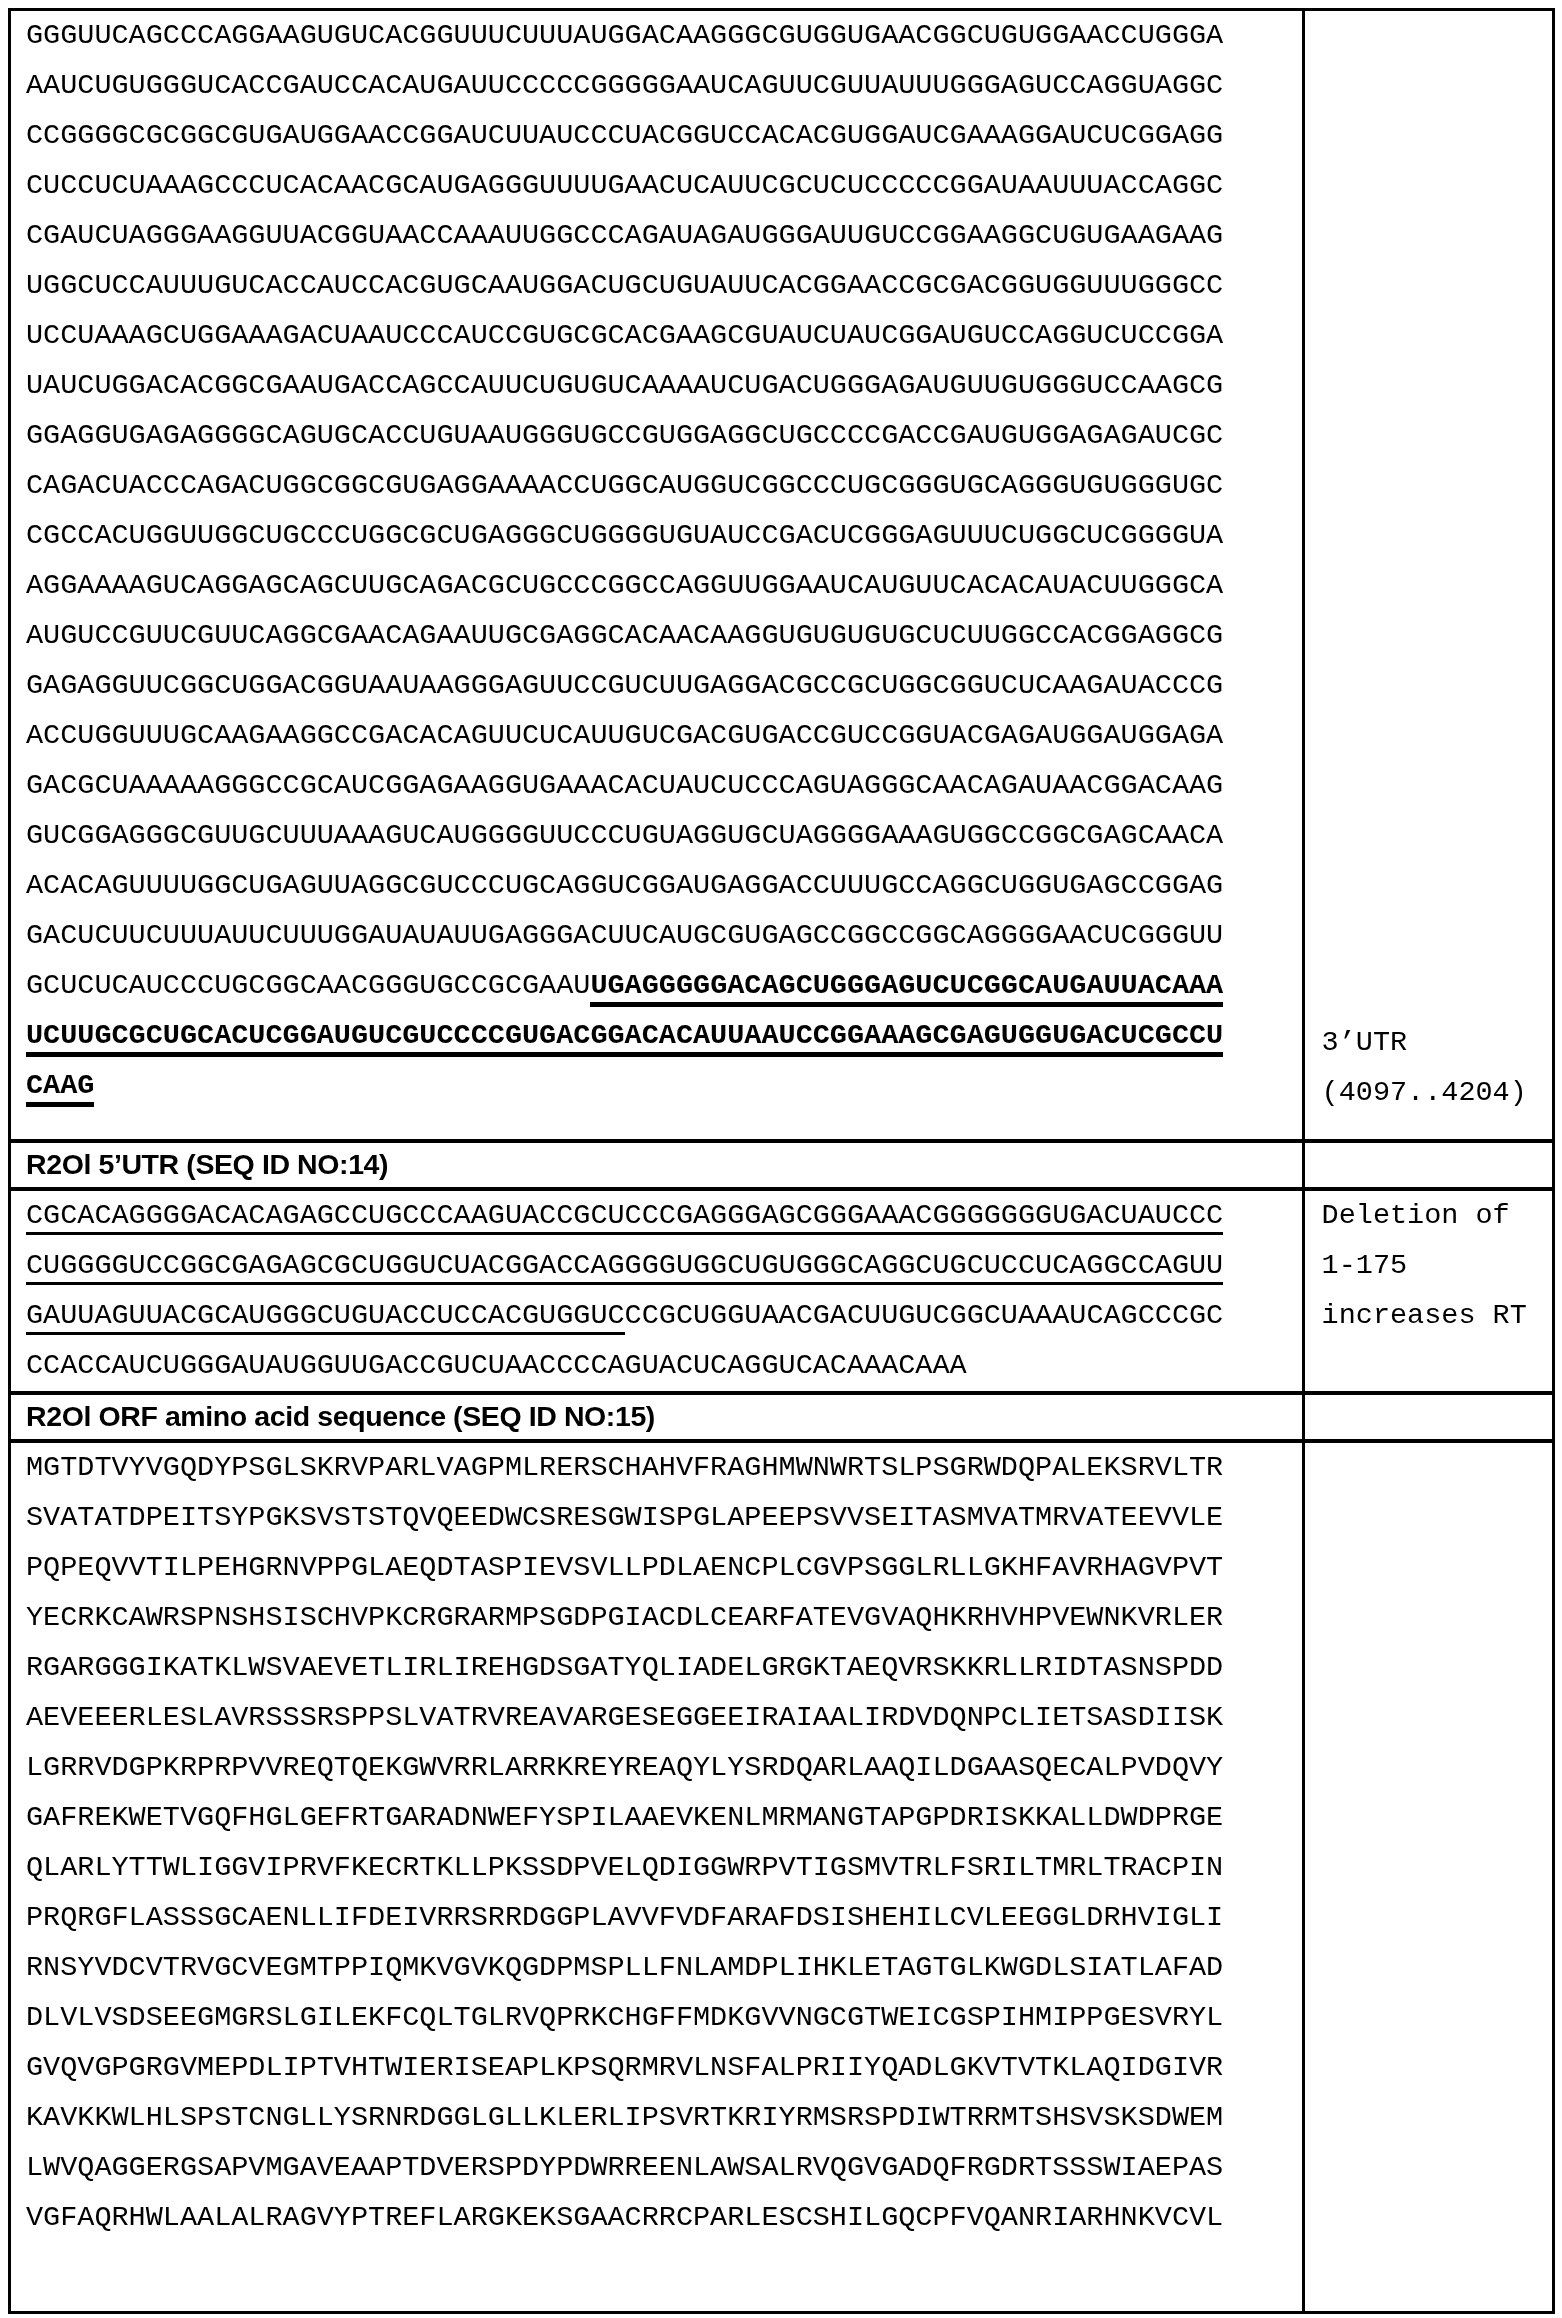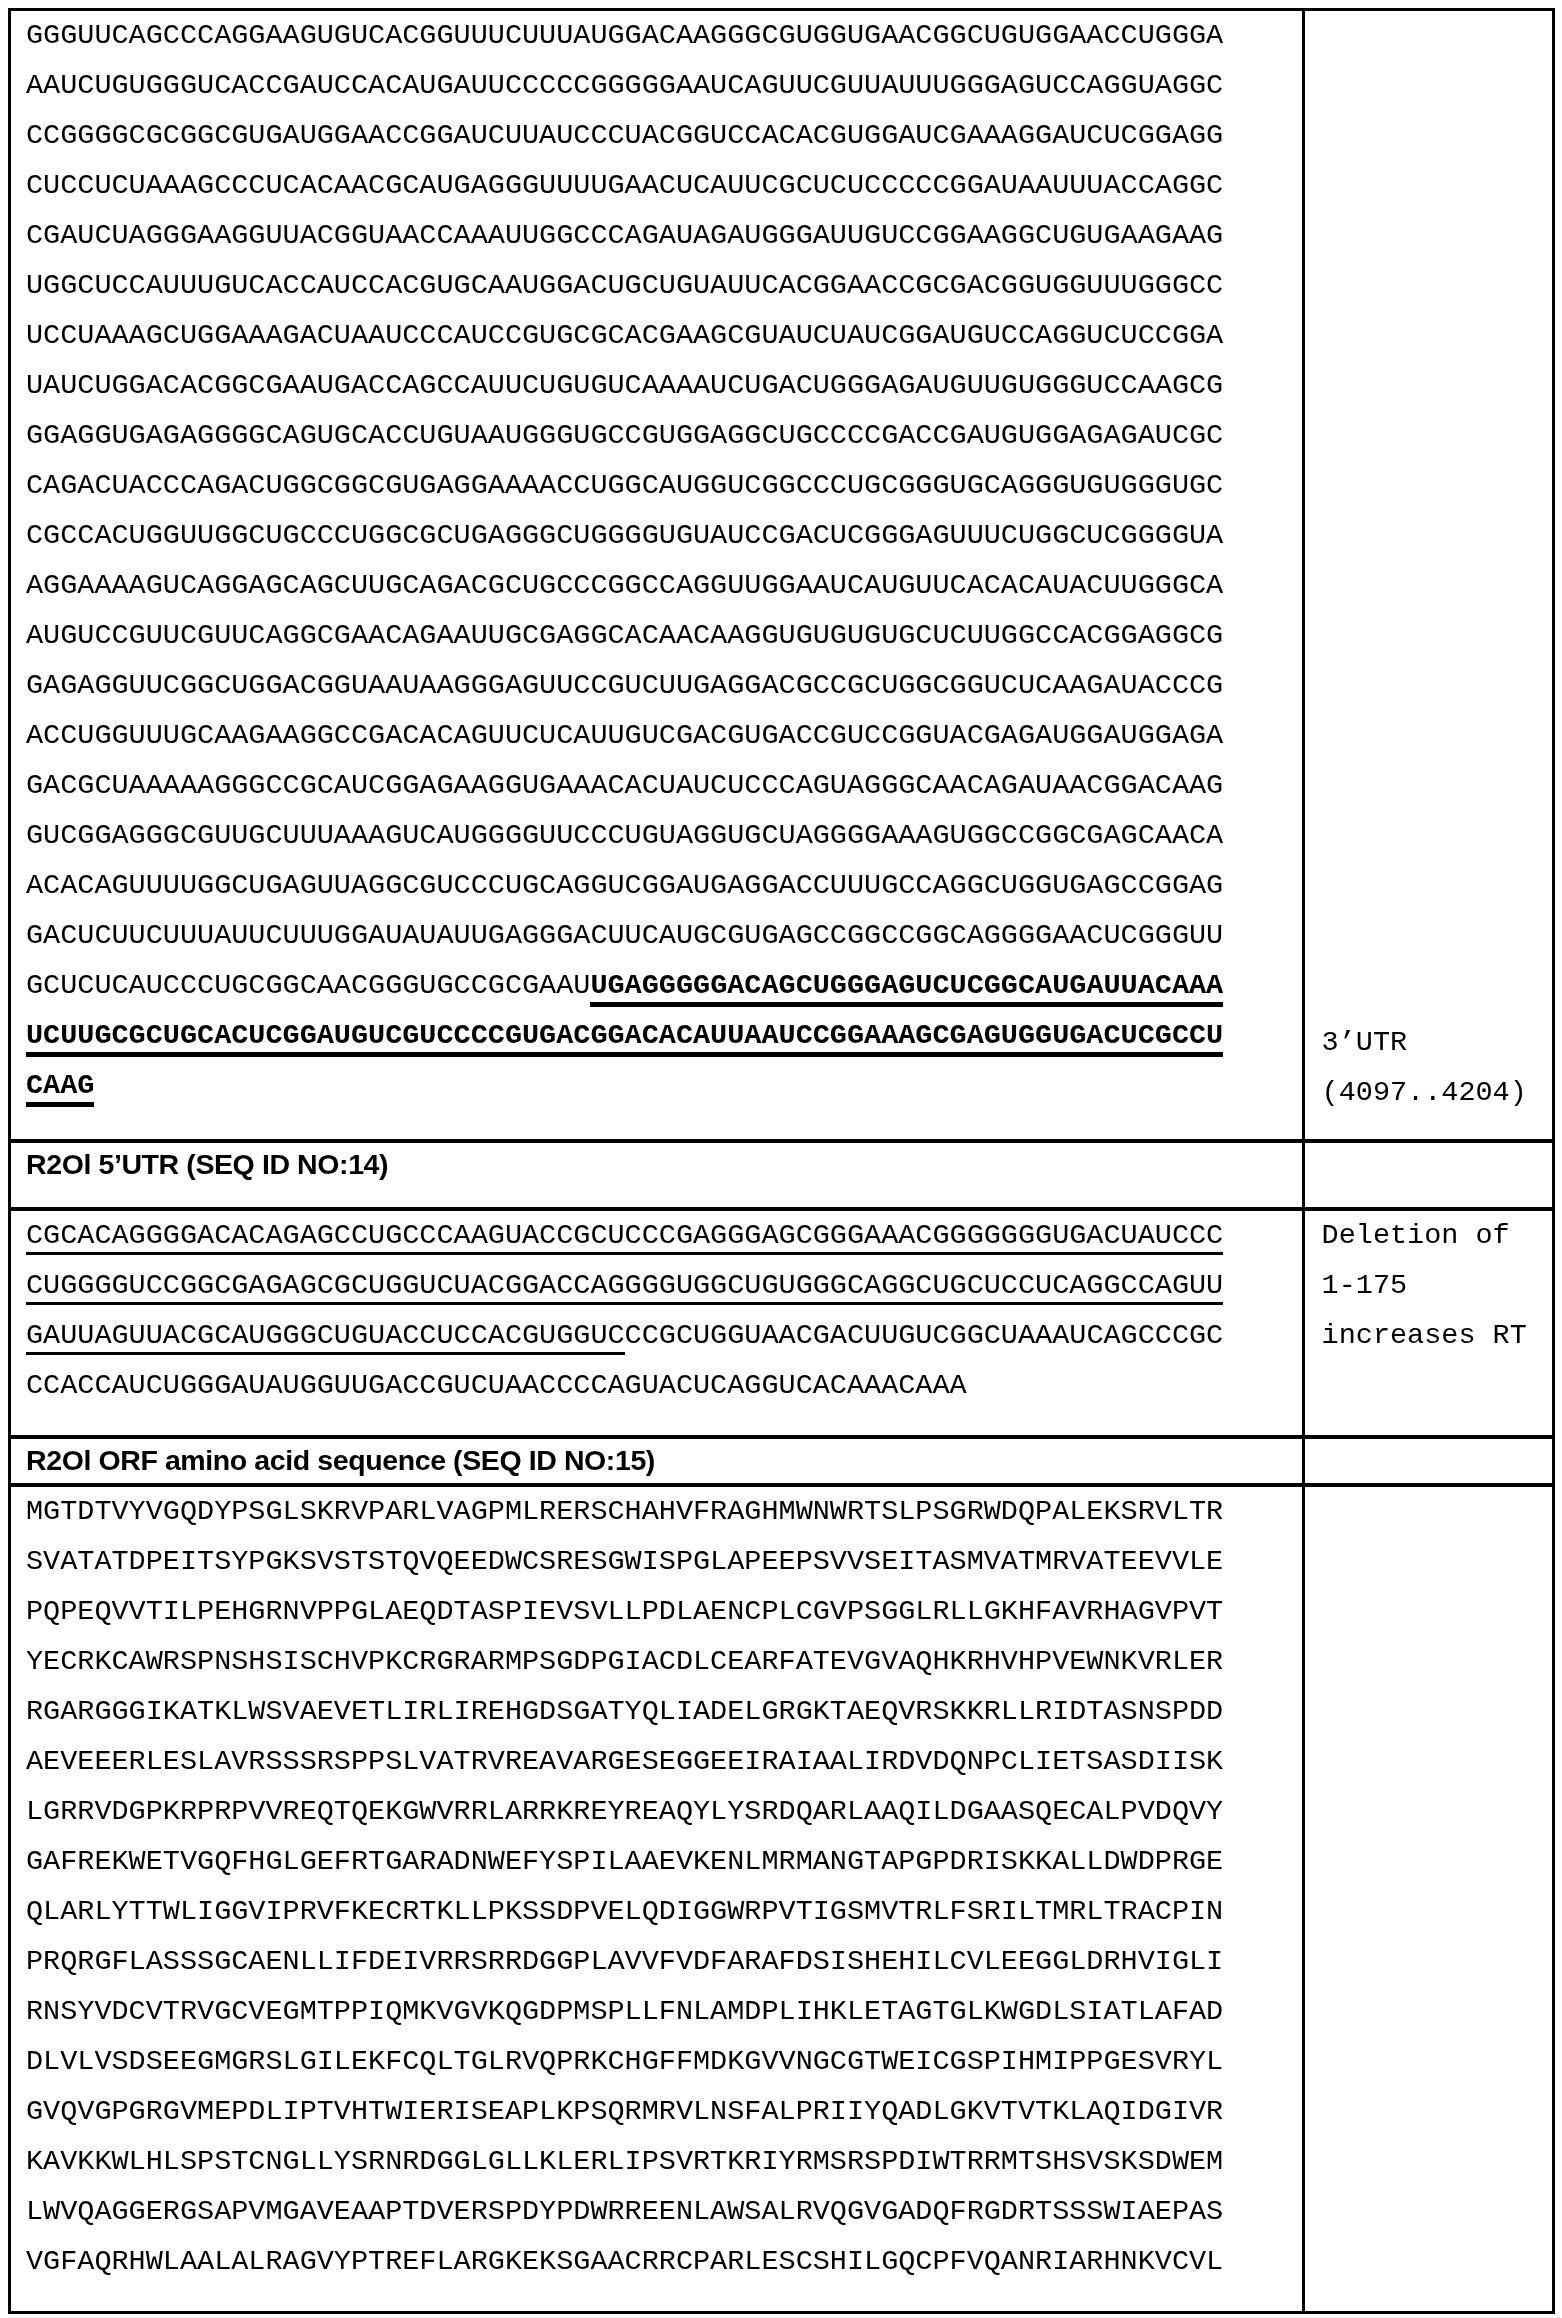--- a/index.html
+++ b/index.html
@@ -4,22 +4,22 @@
 <style>
   html,body{margin:0;padding:0;background:#ffffff;}
   body{width:1563px;height:2319px;position:relative;color:#000;
        font-family:"Liberation Mono",monospace;}
   .seq-table{position:absolute;left:8px;top:8px;width:1547px;height:2306px;
              border:3.2px solid #000;box-sizing:border-box;
              display:flex;flex-direction:column;background:#fff;}
   .row{display:flex;box-sizing:border-box;border-bottom:4px solid #000;min-height:0;}
   .row.last{border-bottom:none;flex:1;}
   .r1{height:1132px;}
-  .r2{height:68px;}
-  .r3{height:228px;}
+  .r2{height:48px;}
+  .r3{height:204px;}
   .r4{height:48px;}
   .cell{box-sizing:border-box;overflow:hidden;}
   .cell.main{width:1294px;border-right:3.2px solid #000;padding-left:15px;}
   .cell.note{flex:1;position:relative;padding-left:16.6px;}
   .seq-line,.note-line{line-height:50px;font-size:28.5px;white-space:pre;}
   .seg-p{font-weight:normal;}
   .seg-b{font-weight:bold;border-bottom:5.5px solid #000;}
   .seg-u{font-weight:normal;border-bottom:3.2px solid #000;}
   .header-cell{display:flex;align-items:flex-start;padding-top:4.8px;}
   .hdr-label{font-family:"Liberation Sans",sans-serif;font-weight:bold;

